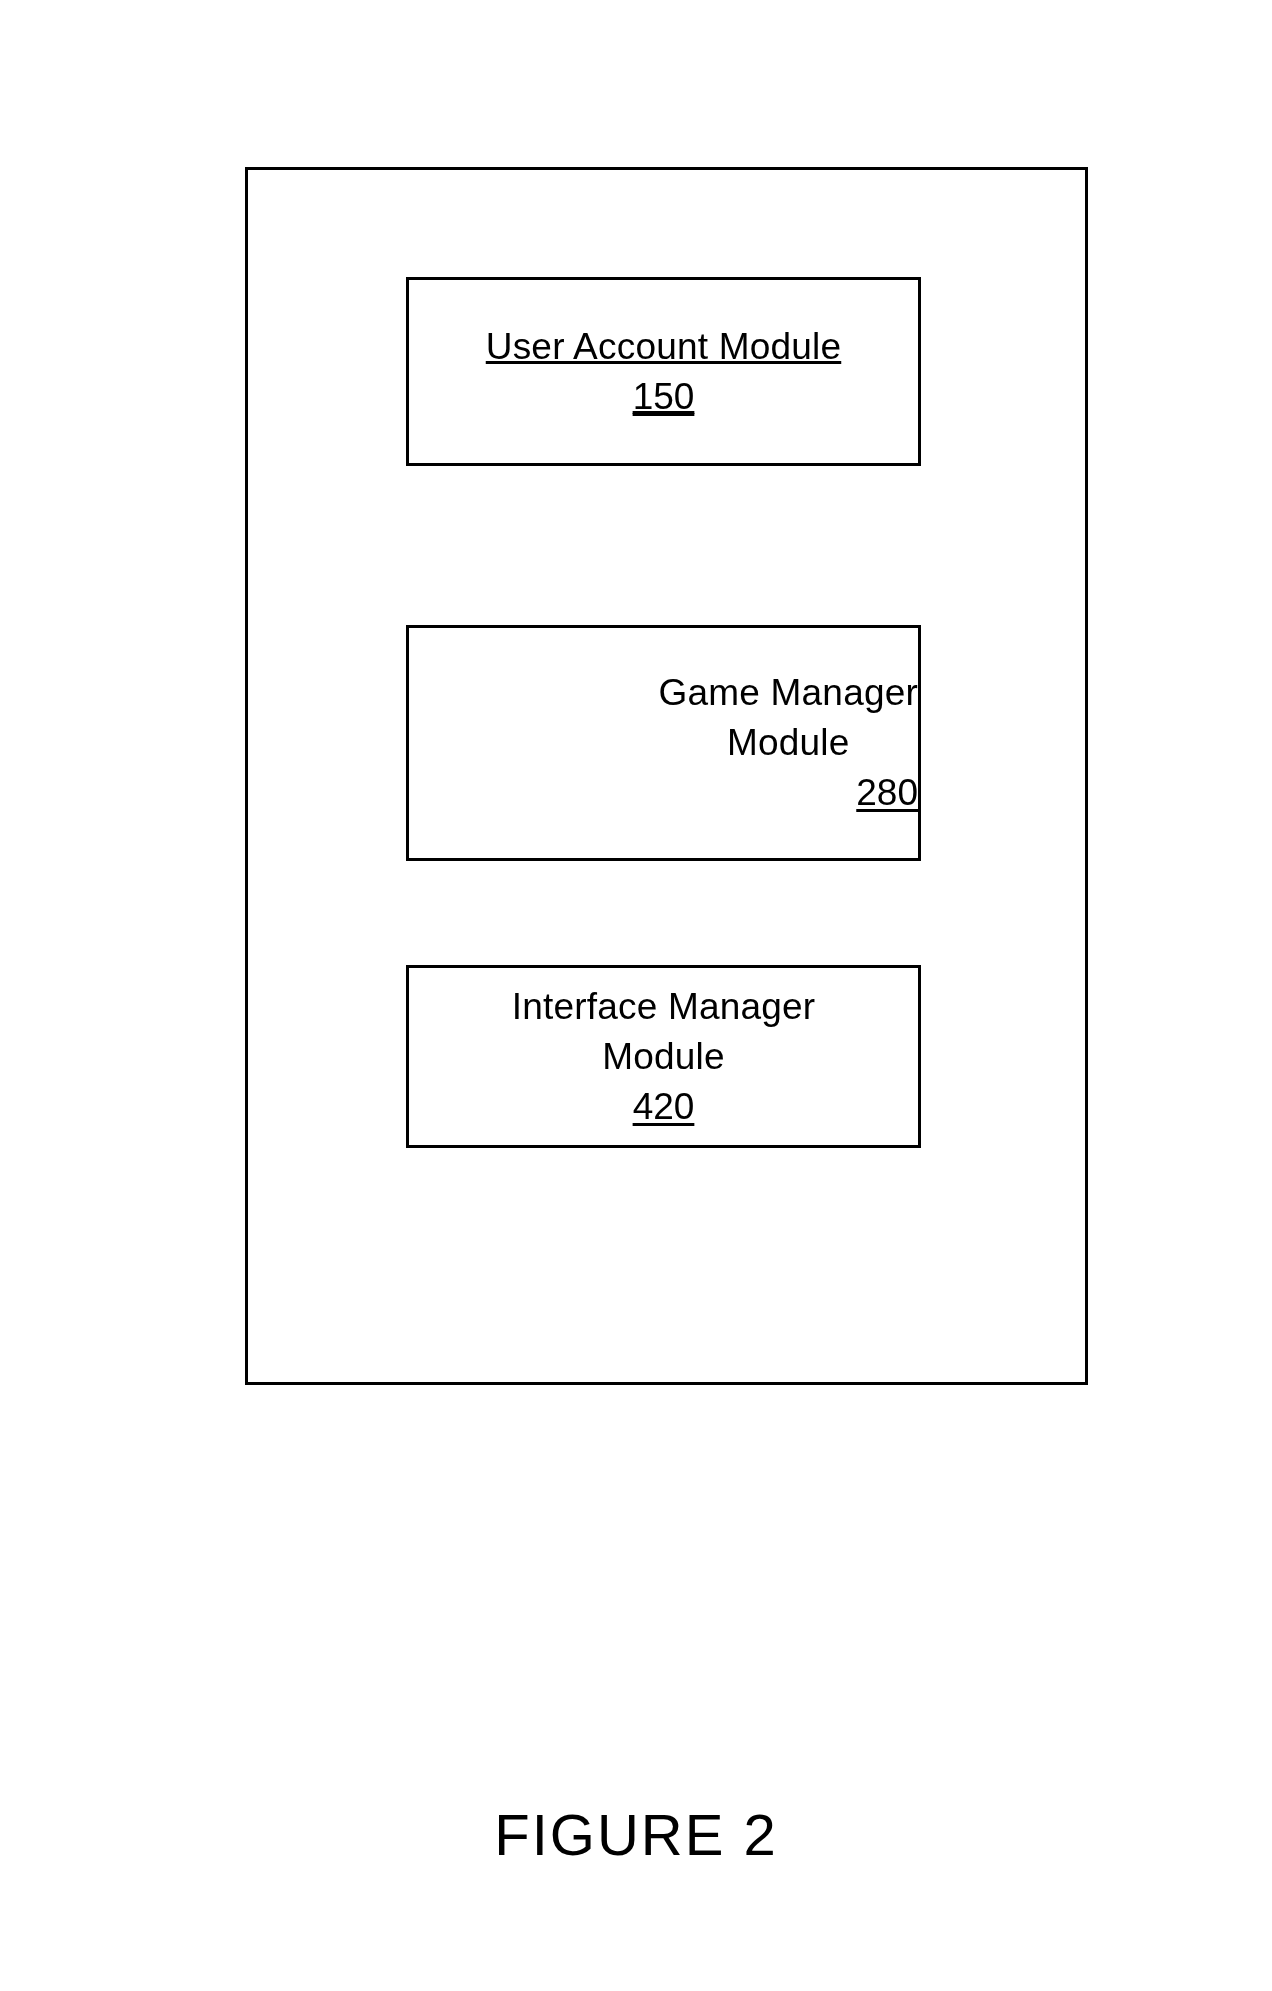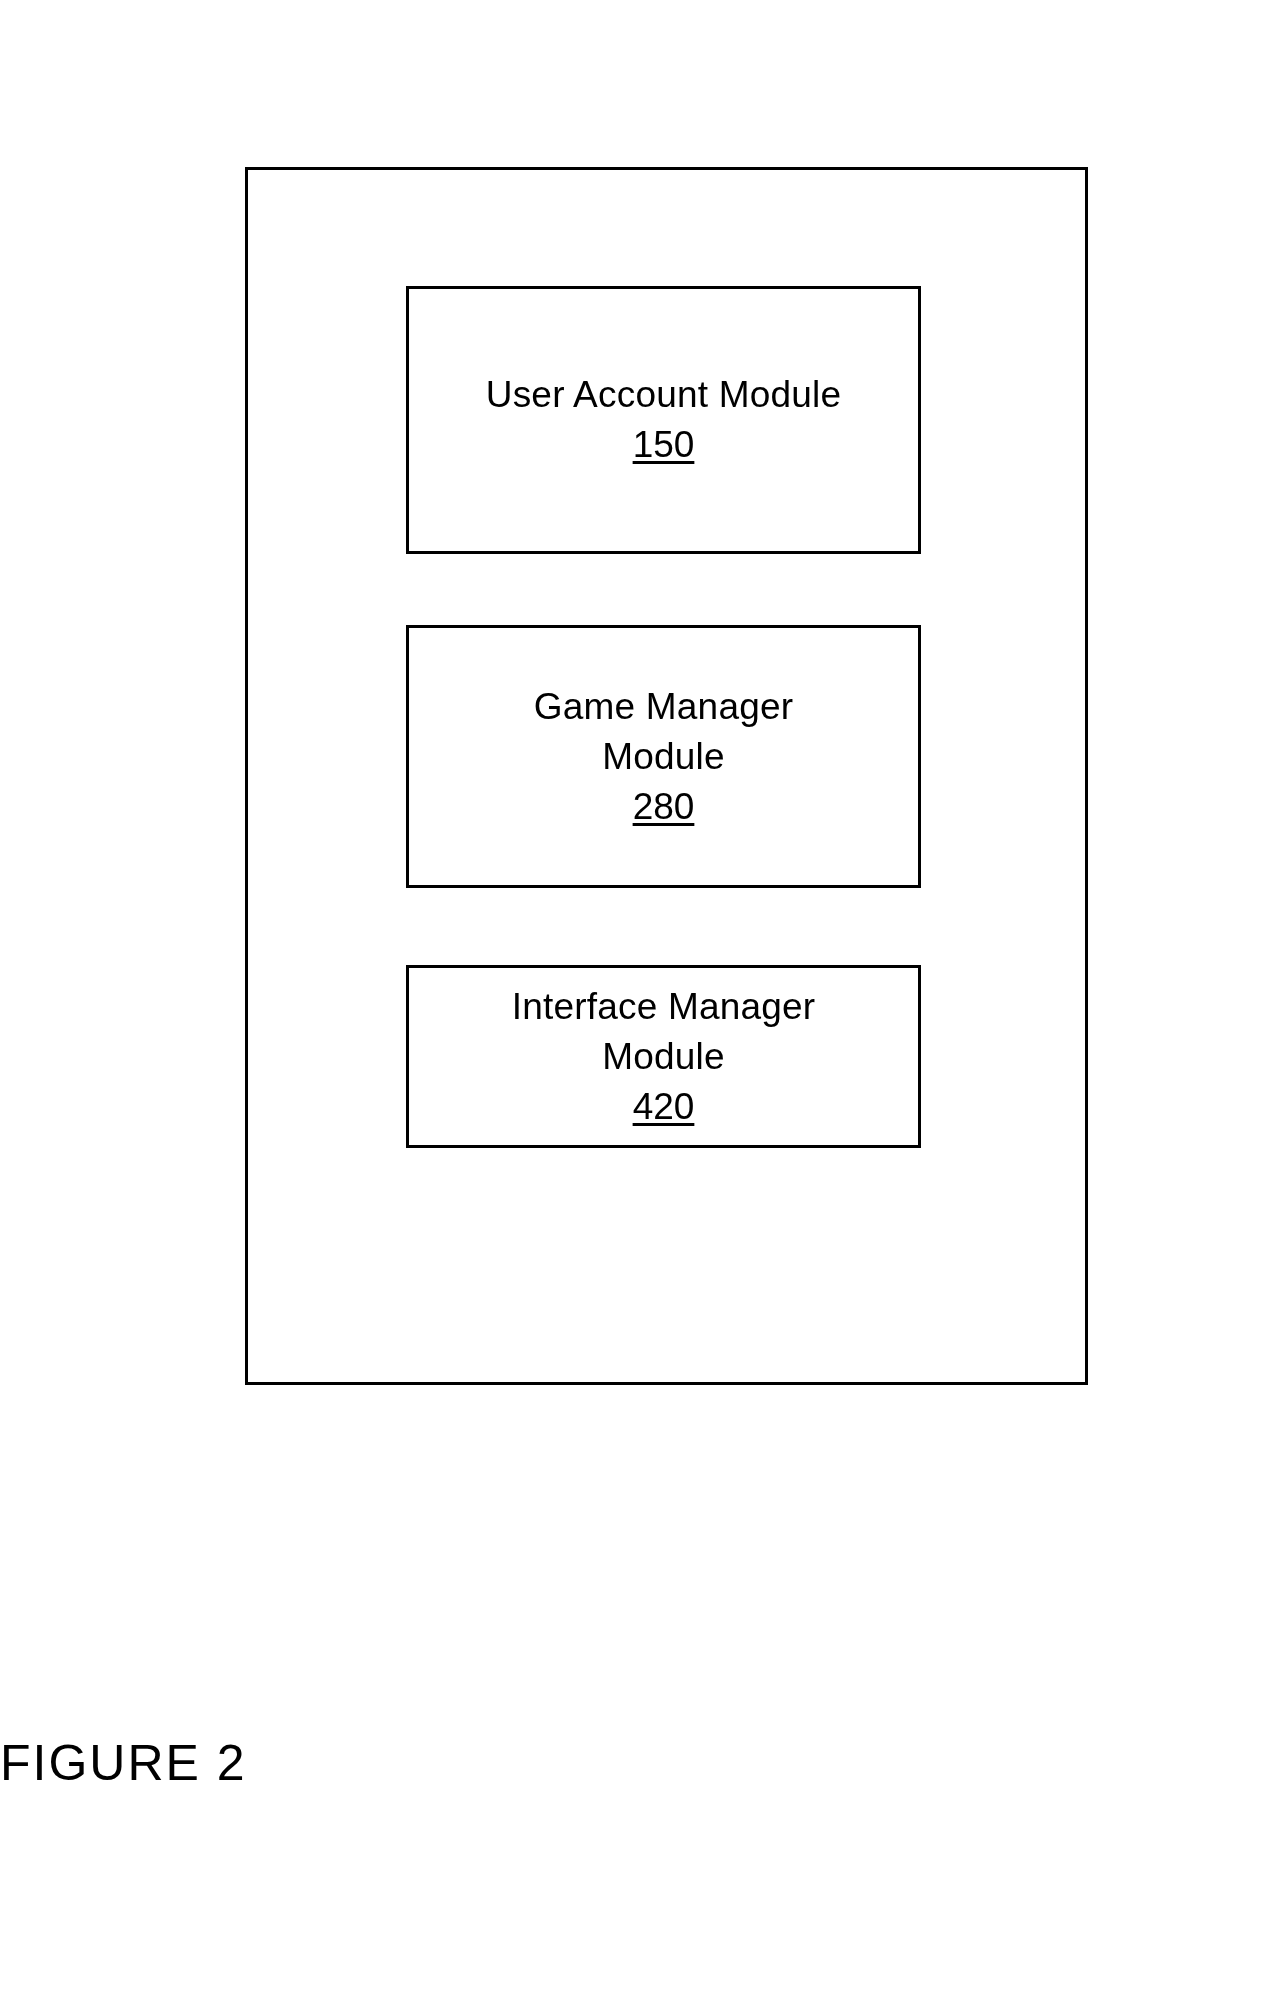--- a/index.html
+++ b/index.html
@@ -37,22 +37,22 @@
     width: 515px;
     border: 3px solid #000000;
     box-sizing: border-box;
     background: #ffffff;
     display: flex;
     flex-direction: column;
     align-items: center;
     justify-content: center;
     text-align: center;
   }
-  .module-1 { top: 116px; height: 268px; }
-  .module-2 { top: 455px; height: 263px; }
+  .module-1 { top: 107px; height: 189px; text-decoration: underline; }
+  .module-2 { top: 455px; height: 236px; align-items: flex-end; }
   .module-3 { top: 795px; height: 183px; }
 
   .module-title {
     font-size: 37px;
     line-height: 50px;
     letter-spacing: 0.2px;
     white-space: pre-line;
     font-weight: 400;
   }
   .module-ref {
@@ -80,22 +80,23 @@
     text-decoration: underline;
     text-underline-offset: 4px;
     text-decoration-thickness: 3px;
   }
 
   
   .figure-caption {
     position: absolute;
     left: 0;
     right: 0;
-    top: 1728px;
-    font-size: 50px;
+    top: 1800px;
+    text-align: center;
+    font-size: 58px;
     line-height: 70px;
     letter-spacing: 2px;
     font-weight: 400;
   }
 </style>
 </head>
 <body>
 
 <div class="server-box">
 

